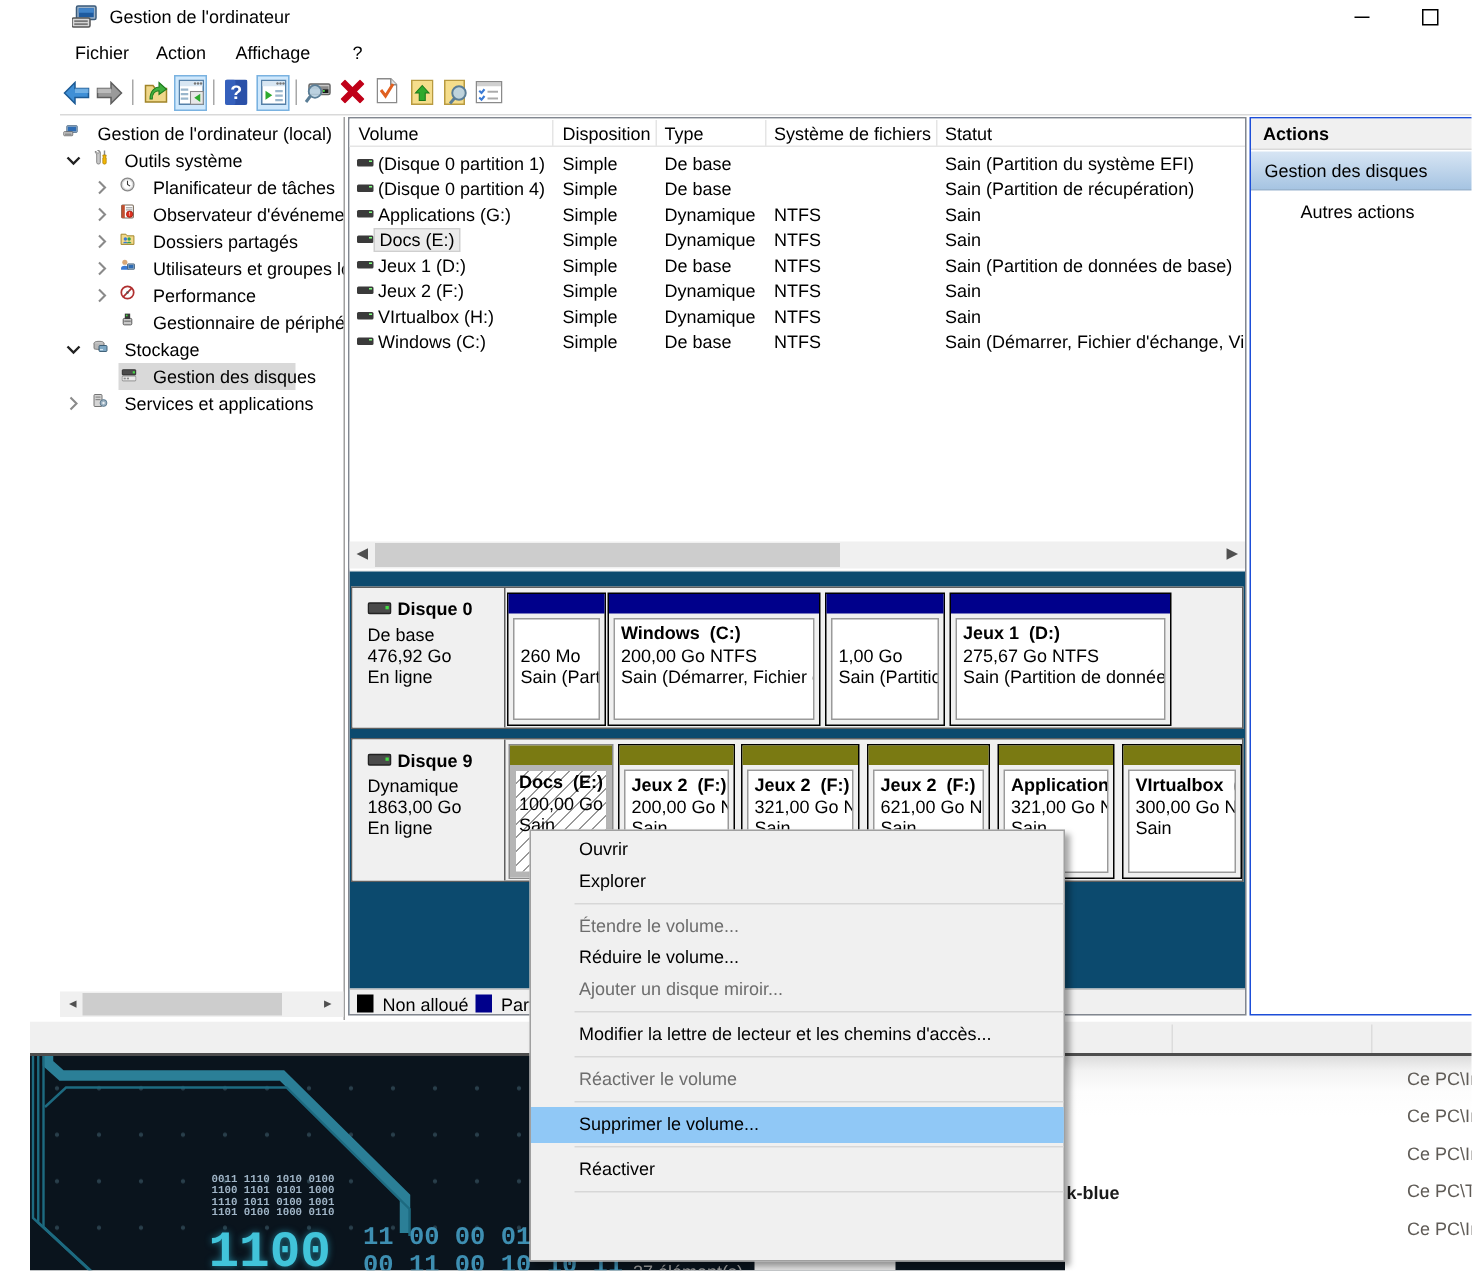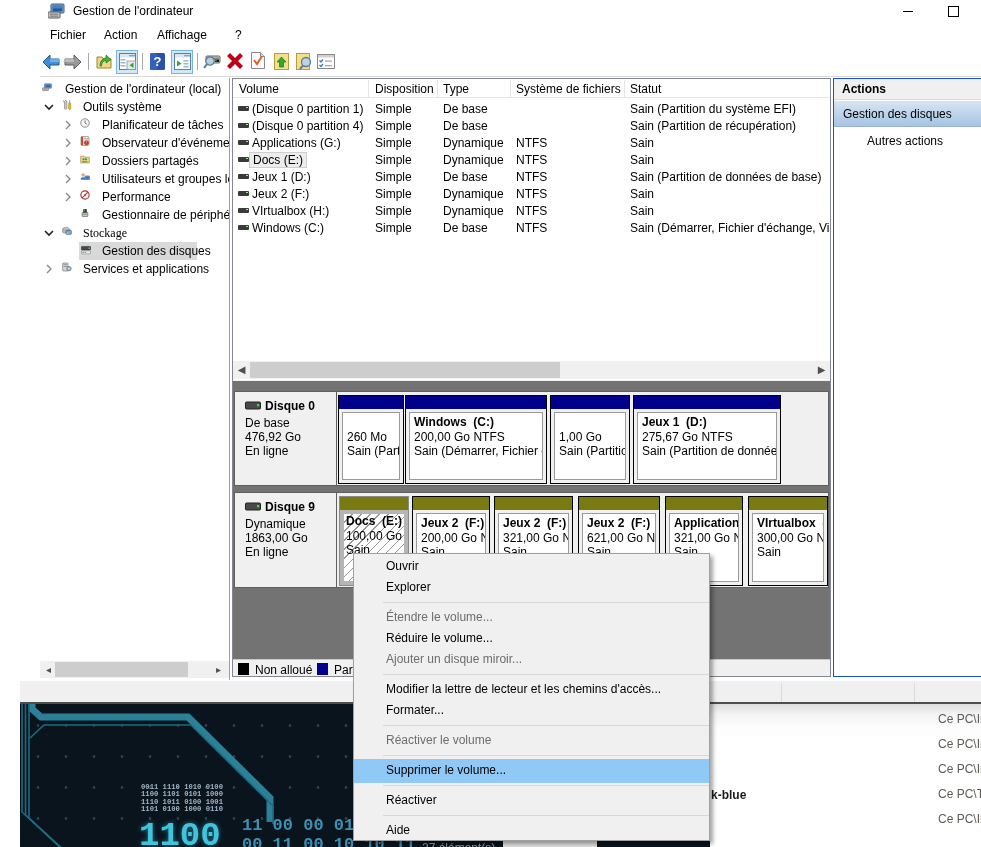--- a/index.html
+++ b/index.html
@@ -44,21 +44,21 @@
 .lrow span { position:absolute; top:2px; white-space:nowrap; }
 .dico { position:absolute; left:5px; top:6px; width:11px; height:5px; background:#3a3a3a; border-radius:1px; }
 .dico:after { content:""; position:absolute; right:1px; top:1px; width:2px; height:1px; background:#7fff7f; }
 
 
 .hsb { position:absolute; background:#f0f0f0; }
 .hsb .thumb { position:absolute; top:1px; height:15px; background:#cdcdcd; }
 .hsb .arr { position:absolute; top:0; width:17px; height:17px; color:#505050; font-size:10px; text-align:center; line-height:17px; }
 
 
-#gfx { position:absolute; left:0; top:302px; width:597px; height:297px; background:#737373; }
+#gfx { position:absolute; left:0; top:302px; width:597px; height:297px; background:#0c4a6e; }
 .diskrow { position:absolute; left:1px; width:595px; border:1px solid #5f5f5f; background:#f0f0f0; }
 .dlabel { position:absolute; left:0; top:0; width:102px; height:100%; border-right:1px solid #5f5f5f; background:#f0f0f0; }
 .pbox { position:absolute; border:1px solid #000; background:#f0f0f0; }
 .pband { position:absolute; left:0; top:0; right:0; height:13px; }
 .pinner { position:absolute; left:3px; right:3px; top:16px; bottom:3px; border:1px solid #9a9a9a; background:#fff; overflow:hidden; padding:2px 0 0 4px; line-height:14.5px; white-space:nowrap; }
 .navy { background:#00008b; }
 .olive { background:#7a7a12; }
 .hatch { background-image:repeating-linear-gradient(135deg, #fff 0px, #fff 5.5px, #999 5.5px, #999 6.4px); border:4px solid #b5b5b5 !important; padding:0 0 0 2px !important; left:0 !important; right:0 !important; bottom:0 !important; top:13px !important; }
 .hatch b, .hatch span { background:transparent; }
 #legend { position:absolute; left:0; bottom:0; width:597px; height:19px; border-top:1px solid #c8c8c8; background:#f0f0f0; }
@@ -321,21 +321,21 @@
       <div class="trow" style="top:146px;">
         <svg class="chev" style="left:4px; top:4px;" width="10" height="10">
             <path d="M1,3 L5,7 L9,3" stroke="#222" stroke-width="1.6" fill="none"></path>
           </svg>
         <svg class="chev" style="left:22px; top:2px;" width="15" height="14" viewBox="0 0 15 14">
           <ellipse cx="6" cy="4" rx="5" ry="2.2" fill="#c8c8c8" stroke="#666" stroke-width="0.8"></ellipse>
           <path d="M1,4 V9 C1,10.2 11,10.2 11,9 V4" fill="#b8b8b8" stroke="#666" stroke-width="0.8"></path>
           <rect x="6" y="6" width="8" height="6" rx="1" fill="#7da7c4" stroke="#33566e" stroke-width="0.9"></rect>
           <rect x="7" y="9.5" width="3" height="1.2" fill="#d0e4f0"></rect>
         </svg>
-        <span class="lbl" style="left:43px;font-family:Liberation Serif, serif;">Stockage</span>
+        <span class="lbl" style="left:43px;">Stockage</span>
       </div>
       <div class="trow" style="top:164px;">
         <div style="position:absolute; left:39px; top:0; width:118px; height:18px; background:#d9d9d9;"></div>
         <svg class="chev" style="left:41px; top:3px;" width="14" height="12" viewBox="0 0 14 12">
           <rect x="0.5" y="1" width="13" height="5" rx="1" fill="#4a4a4a" stroke="#222" stroke-width="0.7"></rect>
           <rect x="10.5" y="2.5" width="2" height="2" fill="#44dd44"></rect>
           <rect x="0.5" y="7" width="13" height="4.5" rx="1" fill="#e8e8e8" stroke="#777" stroke-width="0.7"></rect>
           <rect x="2" y="8.5" width="2" height="1.5" fill="#888"></rect>
             <rect x="5" y="8.5" width="2" height="1.5" fill="#888"></rect>
         </svg>
@@ -536,24 +536,22 @@
   <div id="ctxmenu" class="abs">
     <div style="height:2px;"></div>
     <div class="mi">Ouvrir</div>
     <div class="mi">Explorer</div>
     <div class="msep"></div>
     <div class="mi dis">Étendre le volume...</div>
     <div class="mi">Réduire le volume...</div>
     <div class="mi dis">Ajouter un disque miroir...</div>
     <div class="msep"></div>
     <div class="mi">Modifier la lettre de lecteur et les chemins d'accès...</div>
-    <div class="mi">Formater...</div>
     <div class="msep"></div>
     <div class="mi dis">Réactiver le volume</div>
     <div class="msep"></div>
     <div class="mi hl">Supprimer le volume...</div>
     <div class="msep"></div>
     <div class="mi">Réactiver</div>
     <div class="msep"></div>
-    <div class="mi">Aide</div>
   </div>
 
 </div>
 
 </body></html>

